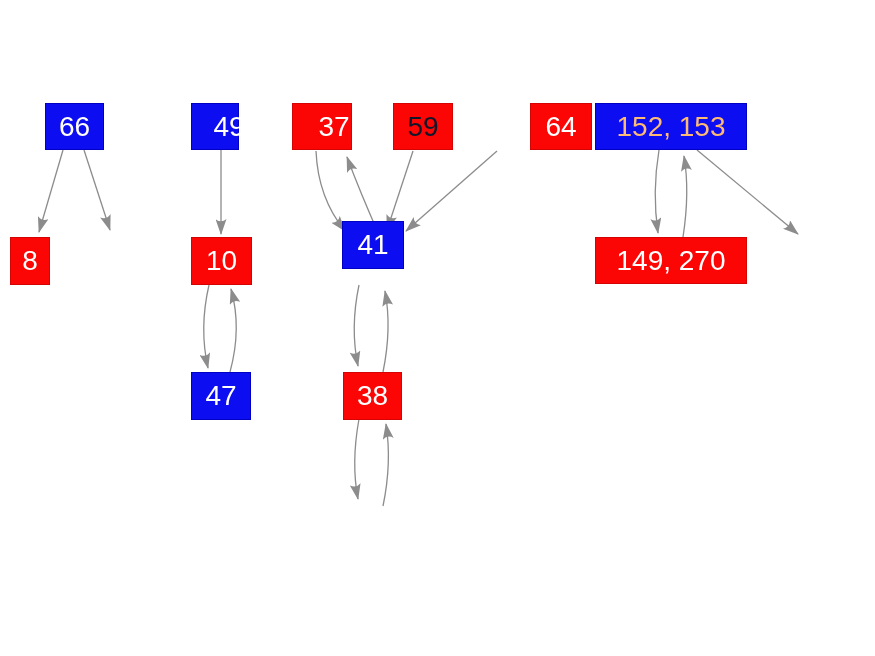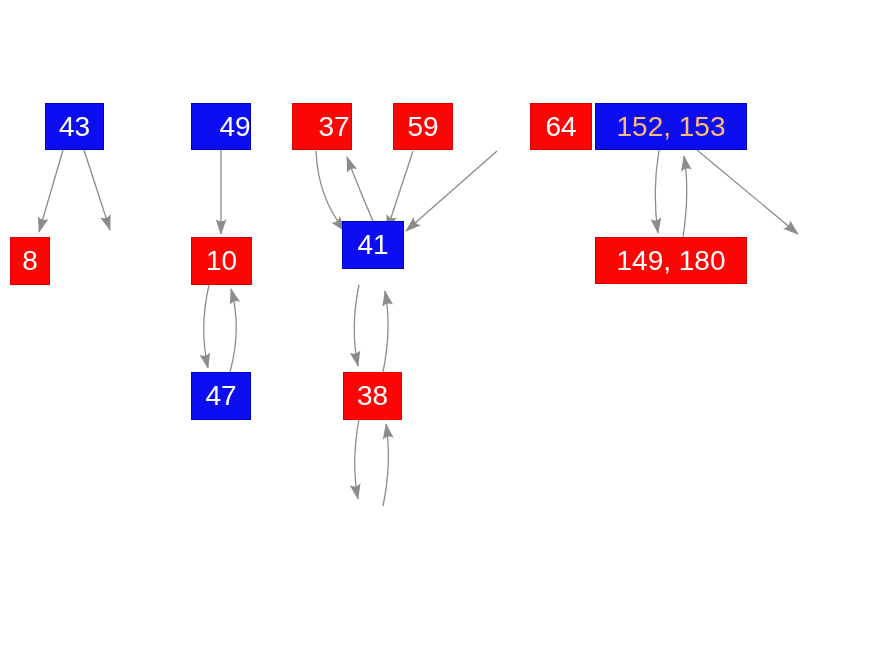--- a/index.html
+++ b/index.html
@@ -55,25 +55,25 @@
       <path d="M413,151 L387,230" fill="none" stroke="#8c8c8c" stroke-width="1.3" marker-end="url(#arrowhead)"></path>
       <path d="M497,151 L406,231" fill="none" stroke="#8c8c8c" stroke-width="1.3" marker-end="url(#arrowhead)"></path>
       <path d="M359,285 Q350,328 358,366" fill="none" stroke="#8c8c8c" stroke-width="1.3" marker-end="url(#arrowhead)"></path>
       <path d="M383,372 Q392,328 385,291" fill="none" stroke="#8c8c8c" stroke-width="1.3" marker-end="url(#arrowhead)"></path>
       <path d="M359,419 Q351,463 358,499" fill="none" stroke="#8c8c8c" stroke-width="1.3" marker-end="url(#arrowhead)"></path>
       <path d="M383,506 Q392,463 386,424" fill="none" stroke="#8c8c8c" stroke-width="1.3" marker-end="url(#arrowhead)"></path>
       <path d="M659,150 Q652,192 658,233" fill="none" stroke="#8c8c8c" stroke-width="1.3" marker-end="url(#arrowhead)"></path>
       <path d="M683,237 Q690,192 684,156" fill="none" stroke="#8c8c8c" stroke-width="1.3" marker-end="url(#arrowhead)"></path>
       <path d="M697,150 L798,234" fill="none" stroke="#8c8c8c" stroke-width="1.3" marker-end="url(#arrowhead)"></path>
     </svg>
-<div class="node" style="left: 45px; top: 103px; width: 59px; height: 47px; color: rgb(255, 255, 255); background: rgb(13, 13, 242); border: 1px solid rgb(0, 0, 196);">43</div>
+<div class="node" style="left: 45px; top: 103px; width: 59px; height: 47px; color: rgb(255, 255, 255); background: rgb(13, 13, 242); border: 1px solid rgb(0, 0, 196);">66</div>
     <div class="node" style="left: 10px; top: 237px; width: 40px; height: 48px; color: rgb(255, 255, 255); background: rgb(251, 5, 5); border: 1px solid rgb(212, 4, 4);">8</div>
-    <div class="node" style="left: 191px; top: 103px; width: 60px; height: 47px; color: rgb(255, 255, 255); background: rgb(13, 13, 242); border: 1px solid rgb(0, 0, 196); padding-left: 28px;">49</div>
+    <div class="node" style="left: 191px; top: 103px; width: 48px; height: 47px; color: rgb(255, 255, 255); background: rgb(13, 13, 242); border: 1px solid rgb(0, 0, 196); padding-left: 28px;">49</div>
     <div class="node" style="left: 191px; top: 237px; width: 61px; height: 48px; color: rgb(255, 255, 255); background: rgb(251, 5, 5); border: 1px solid rgb(212, 4, 4); text-align: center;">10</div>
     <div class="node" style="left: 191px; top: 372px; width: 60px; height: 48px; color: rgb(255, 255, 255); background: rgb(13, 13, 242); border: 1px solid rgb(0, 0, 196);">47</div>
     <div class="node" style="left: 292px; top: 103px; width: 60px; height: 47px; color: rgb(255, 255, 255); background: rgb(251, 5, 5); border: 1px solid rgb(212, 4, 4); padding-left: 24px;">37</div>
-    <div class="node" style="left: 393px; top: 103px; width: 60px; height: 47px; color: #ffffff; background: rgb(251, 5, 5); border: 1px solid rgb(212, 4, 4);">59</div>
+    <div class="node" style="left: 393px; top: 103px; width: 60px; height: 47px; color: #0f172a; background: rgb(251, 5, 5); border: 1px solid rgb(212, 4, 4);">59</div>
     <div class="node" style="left: 495px; top: 103px; width: 62px; height: 47px; color: rgb(255, 255, 255); background: rgb(251, 5, 5); border: 1px solid rgb(212, 4, 4); margin-left: 35px;">64</div>
     <div class="node" style="left: 342px; top: 221px; width: 62px; height: 48px; color: rgb(255, 255, 255); background: rgb(13, 13, 242); border: 1px solid rgb(0, 0, 196);">41</div>
     <div class="node" style="left: 343px; top: 372px; width: 59px; height: 48px; color: rgb(255, 255, 255); background: rgb(251, 5, 5); border: 1px solid rgb(212, 4, 4);">38</div>
     <div class="node" style="left: 595px; top: 103px; width: 152px; height: 47px; color: #fdba74; background: rgb(13, 13, 242); border: 1px solid rgb(0, 0, 196);">152, 153</div>
-    <div class="node" style="left: 595px; top: 237px; width: 152px; height: 47px; color: rgb(255, 255, 255); background: rgb(251, 5, 5); border: 1px solid rgb(212, 4, 4);">149, 180</div>
+    <div class="node" style="left: 595px; top: 237px; width: 152px; height: 47px; color: rgb(255, 255, 255); background: rgb(251, 5, 5); border: 1px solid rgb(212, 4, 4);">149, 270</div>
   </div>
 
 </body></html>

